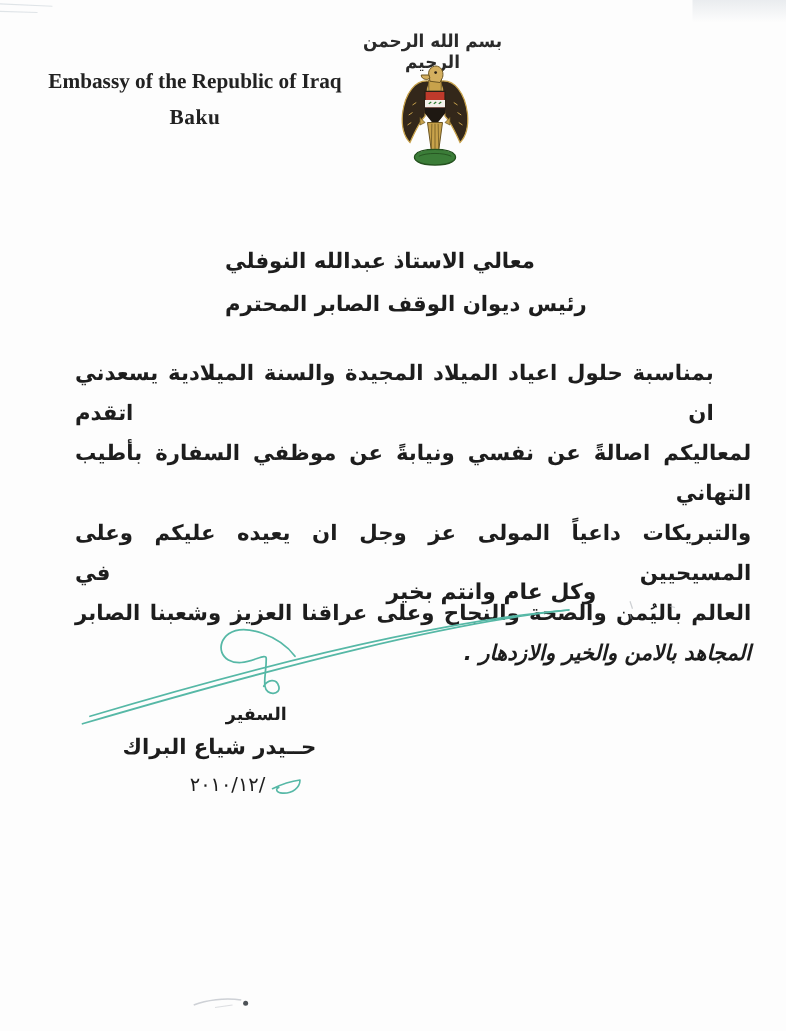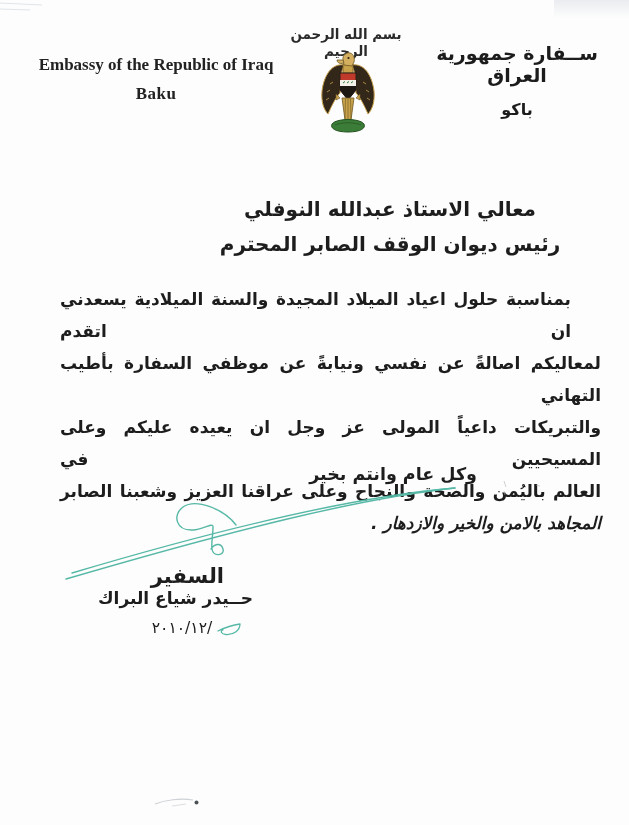--- a/index.html
+++ b/index.html
@@ -28,41 +28,41 @@
   .emblem{position:absolute;left:317px;top:52px;width:62px;height:86px;}
   .arabic-title-block{
     position:absolute;right:6px;top:42px;width:212px;
     text-align:center;direction:rtl;color:#1c1c1c;
   }
   .arabic-title{font-size:19px;font-weight:700;}
   .arabic-city{font-size:16px;font-weight:700;margin-top:14px;}
   
   .recipient{
     position:absolute;right:29px;top:192px;width:420px;
-    direction:rtl;text-align:center;
-    font-size:20px;font-weight:700;line-height:35px;
+    direction:rtl;text-align:left;
+    font-size:17px;font-weight:700;line-height:35px;
   }
   
   .body-text{
     position:absolute;left:60px;top:283px;width:541px;
     direction:rtl;font-size:17px;font-weight:700;line-height:32px;
   }
   .body-line{text-align:justify;text-align-last:justify;}
   .body-line.first{padding-right:30px;}
   .body-line.last{text-align:right;text-align-last:right;font-style:italic;}
   
   .closing{
     position:absolute;left:303px;top:464px;width:174px;
     direction:rtl;
     font-size:17.5px;font-weight:700;
   }
   
   .sig-title{
-    position:absolute;left:158px;top:564px;width:66px;
-    direction:rtl;text-align:center;font-size:21px;font-weight:700;
+    position:absolute;left:172px;top:564px;width:66px;
+    direction:rtl;text-align:center;font-size:14px;font-weight:700;
   }
   .sig-name{
     position:absolute;left:98px;top:588px;width:176px;
     direction:rtl;text-align:left;font-size:17px;font-weight:700;
   }
   .sig-date{
     position:absolute;left:118px;top:619px;width:158px;
     display:flex;direction:ltr;justify-content:center;align-items:flex-start;gap:4px;
     font-size:15.5px;font-weight:400;letter-spacing:1px;
   }
@@ -109,24 +109,20 @@
 
     <path d="M19,42 l4,4 l-4,2 Z M43,42 l-4,4 l4,2 Z" fill="#c8a24b" stroke="#6b5522" stroke-width=".6"></path>
 
     <path d="M25,46 L37,46 L34,68 L28,68 Z" fill="#c8a24b" stroke="#6b5522" stroke-width=".8"></path>
     <path d="M28.5,47 L28,67 M31,47 L31,67 M33.5,47 L34,67" stroke="#6b5522" stroke-width=".6" fill="none"></path>
 
     <path d="M15,72 C19,66 43,66 47,72 C49,76 44,80 31,80 C18,80 13,76 15,72 Z" fill="#3b7d38" stroke="#24511f" stroke-width="1"></path>
     <path d="M18,73 C24,70 38,70 44,73" stroke="#24511f" stroke-width=".7" fill="none"></path>
   </svg>
 
-  <div class="arabic-title-block">
-    <div class="arabic-title">ســفارة جمهورية العراق</div>
-    <div class="arabic-city">باكو</div>
-  </div>
 
   <div class="recipient">
     <div>معالي الاستاذ عبدالله النوفلي</div>
     <div>رئيس ديوان الوقف الصابر المحترم</div>
   </div>
 
   <div class="body-text">
     <div class="body-line first">بمناسبة حلول اعياد الميلاد المجيدة والسنة الميلادية يسعدني ان اتقدم</div>
     <div class="body-line">لمعاليكم اصالةً عن نفسي ونيابةً عن موظفي السفارة بأطيب التهاني</div>
     <div class="body-line">والتبريكات داعياً المولى عز وجل ان يعيده عليكم وعلى المسيحيين في</div>

